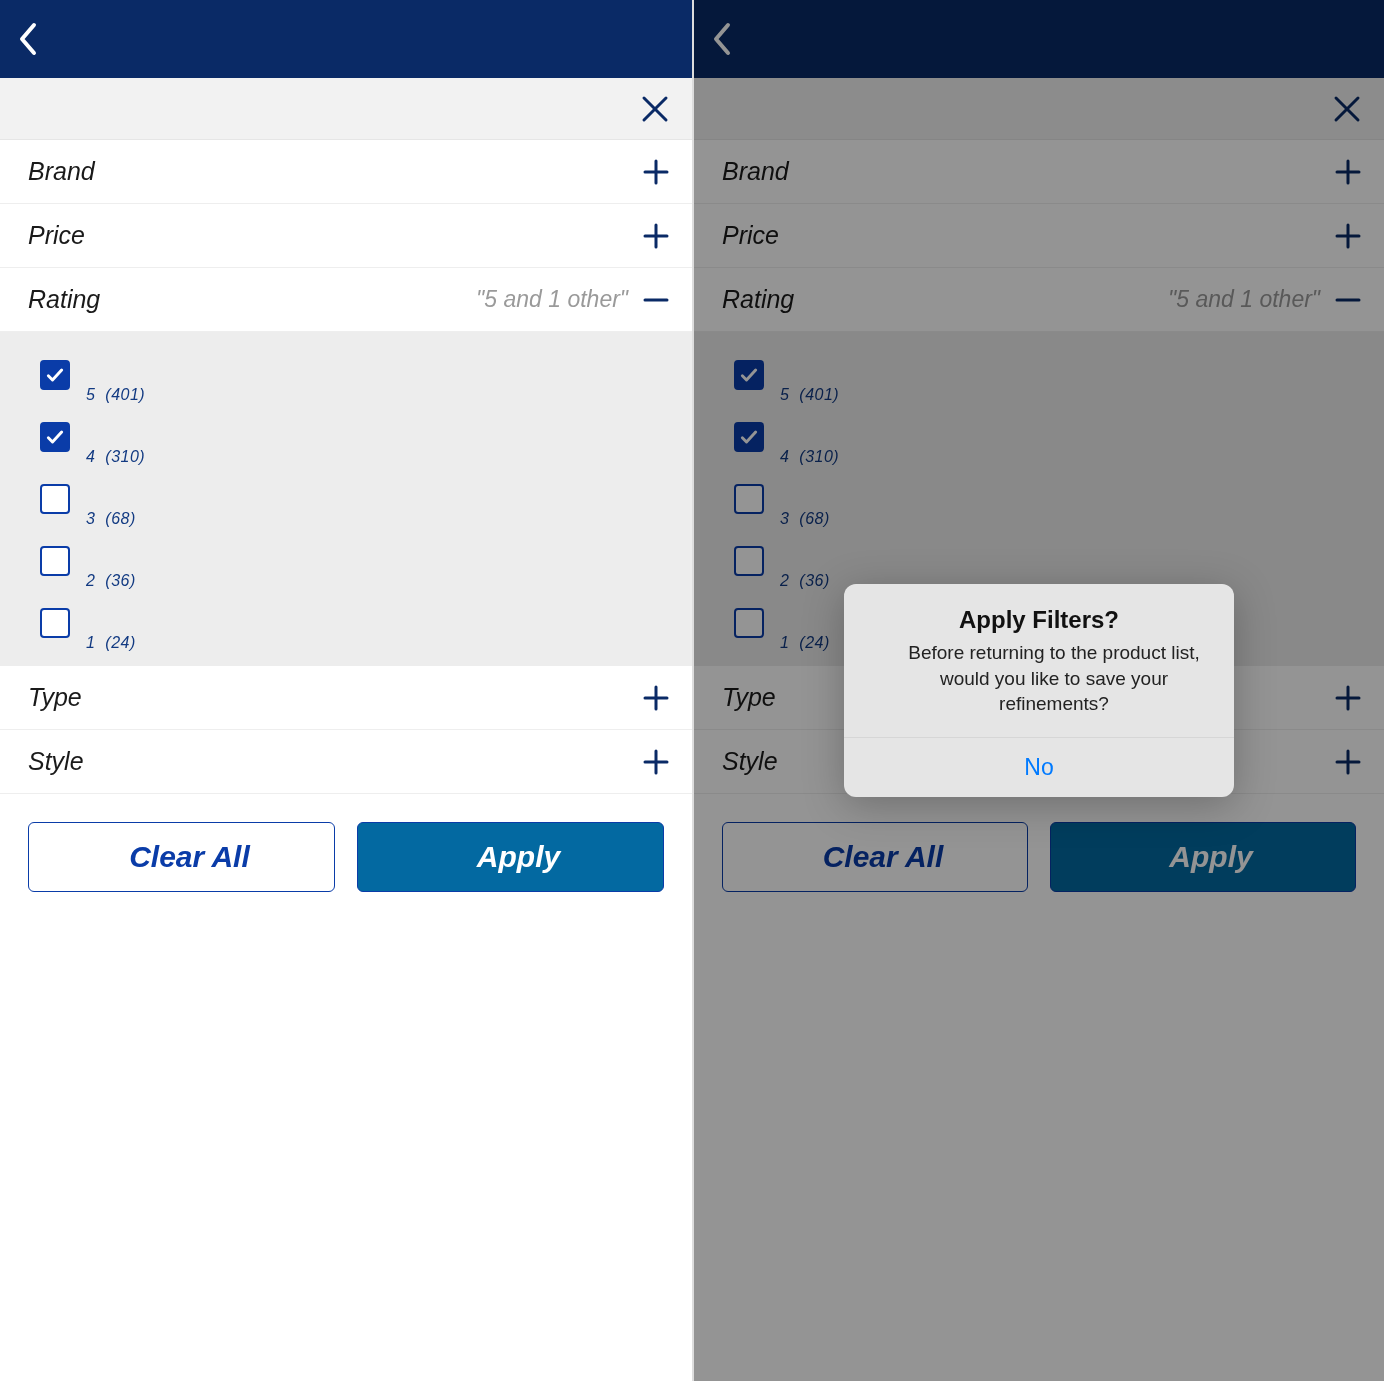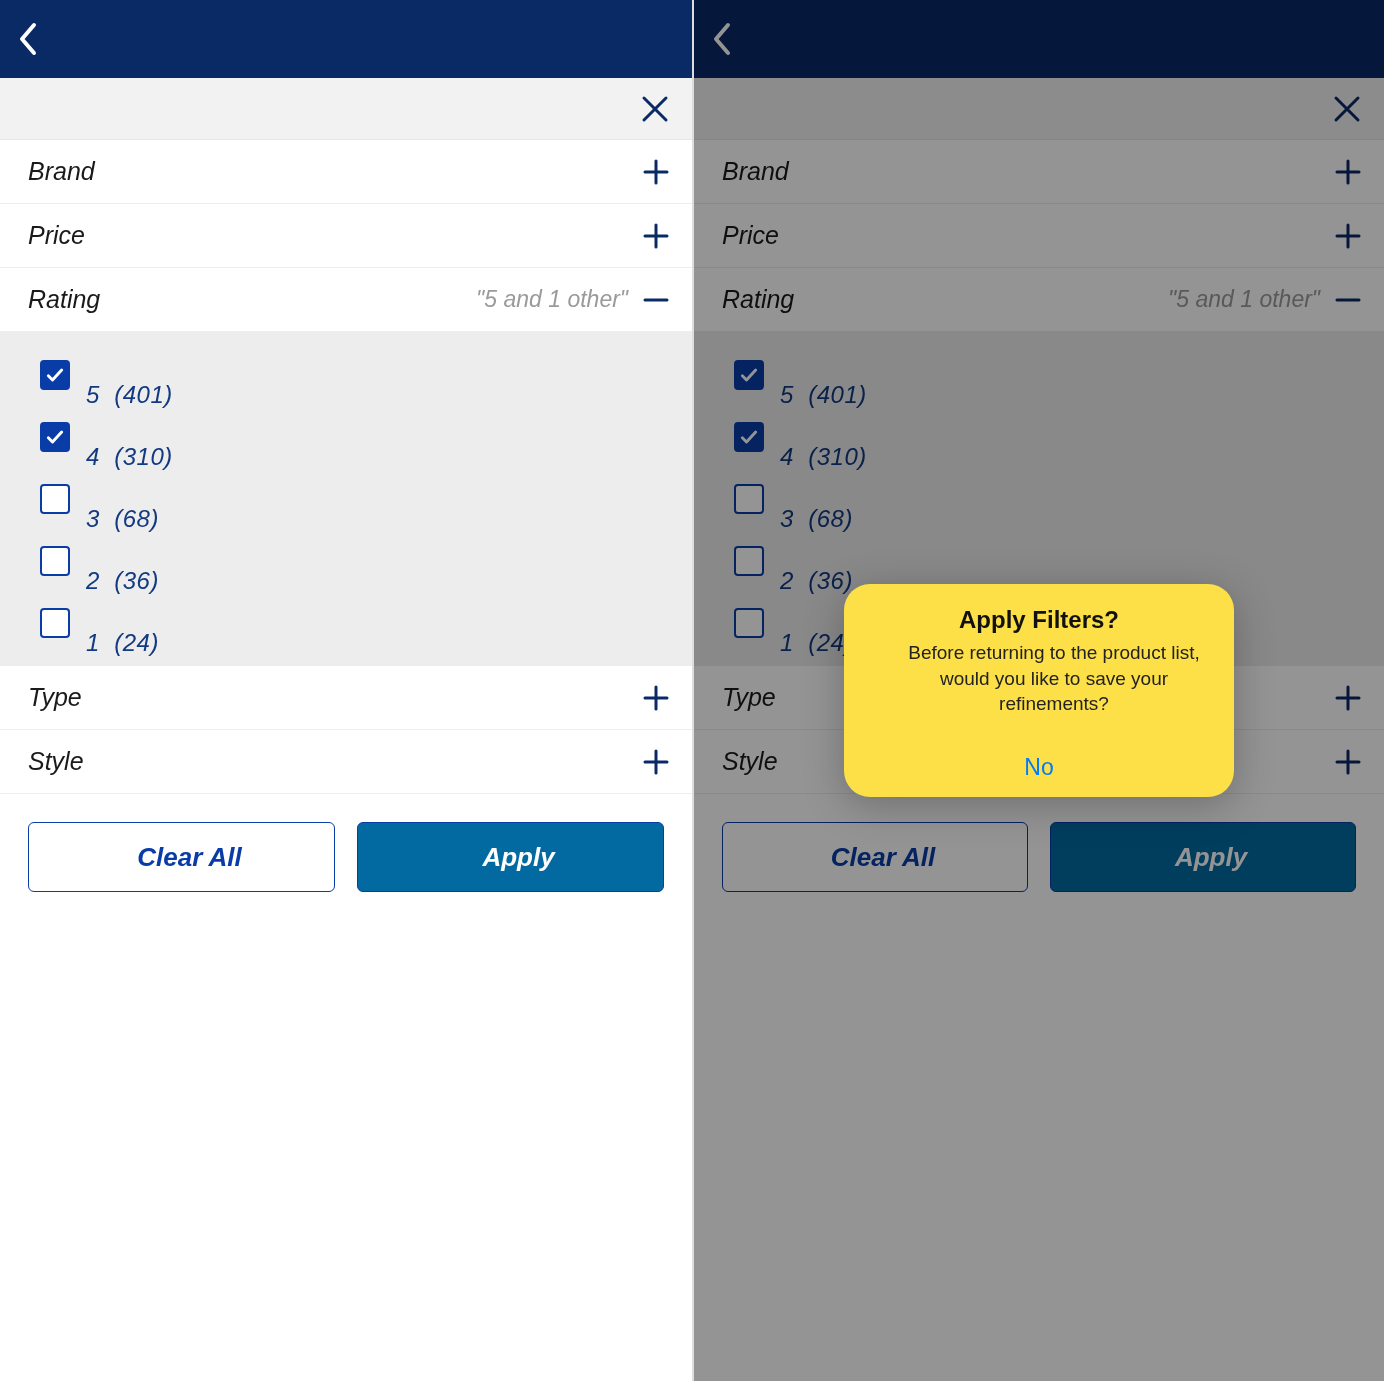--- a/index.html
+++ b/index.html
@@ -99,36 +99,36 @@
     align-items: center;
     justify-content: center;
     background: #fff;
   }
   .checkbox.checked {
     background: #0a3ca8;
     border-color: #0a3ca8;
   }
   .checkbox svg { display:block; }
   .option-text {
-    font-size: 24px;
+    font-size: 16px;
     color: #123a82;
     font-weight: 400;
     letter-spacing: 0.5px;
     margin-top: 39px;
   }
   .buttons-row {
     display: flex;
     gap: 22px;
     padding: 28px;
   }
   .btn {
     flex: 1;
     height: 70px;
     border-radius: 6px;
-    font-size: 26px;
+    font-size: 30px;
     font-weight: 600;
     display: flex;
     align-items: center;
     justify-content: center;
     cursor: pointer;
     padding-left: 16px;
   }
   .btn-outline {
     background: #fff;
     border: 1.5px solid #0a3ca8;
@@ -142,22 +142,22 @@
   .overlay {
     position: absolute;
     inset: 0;
     background: rgba(0,0,0,0.42);
     display: flex;
     align-items: center;
     justify-content: center;
   }
   .alert {
     width: 390px;
-    background: #fde047;
-    border-radius: 26px;
+    background: #e5e5e5;
+    border-radius: 12px;
     overflow: hidden;
     box-shadow: 0 8px 40px rgba(0,0,0,0.25);
   }
   .alert-body {
     padding: 22px 22px 20px 22px;
     text-align: center;
   }
   .alert-title {
     font-size: 24px;
     font-weight: 700;

